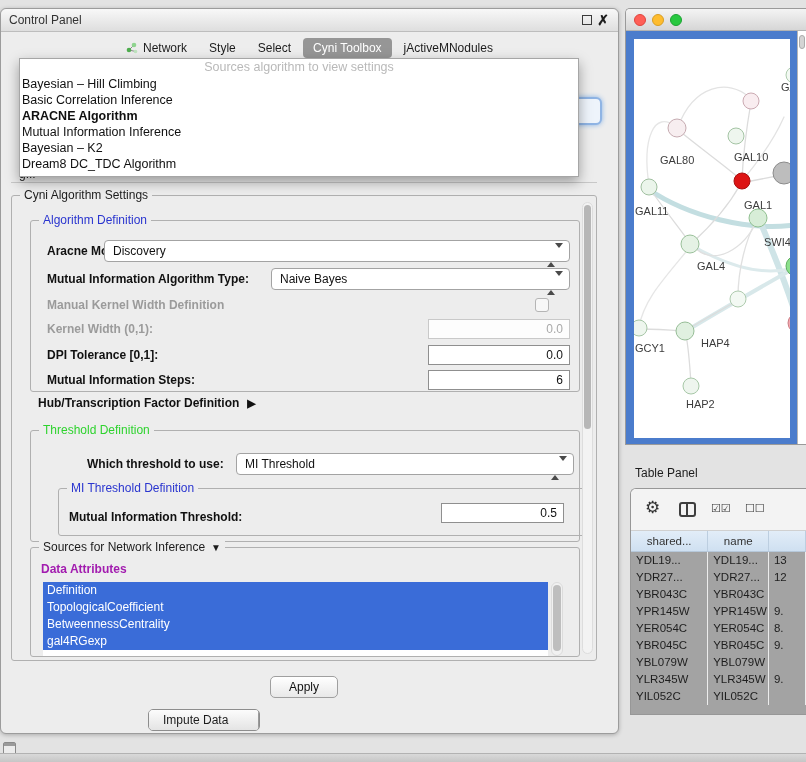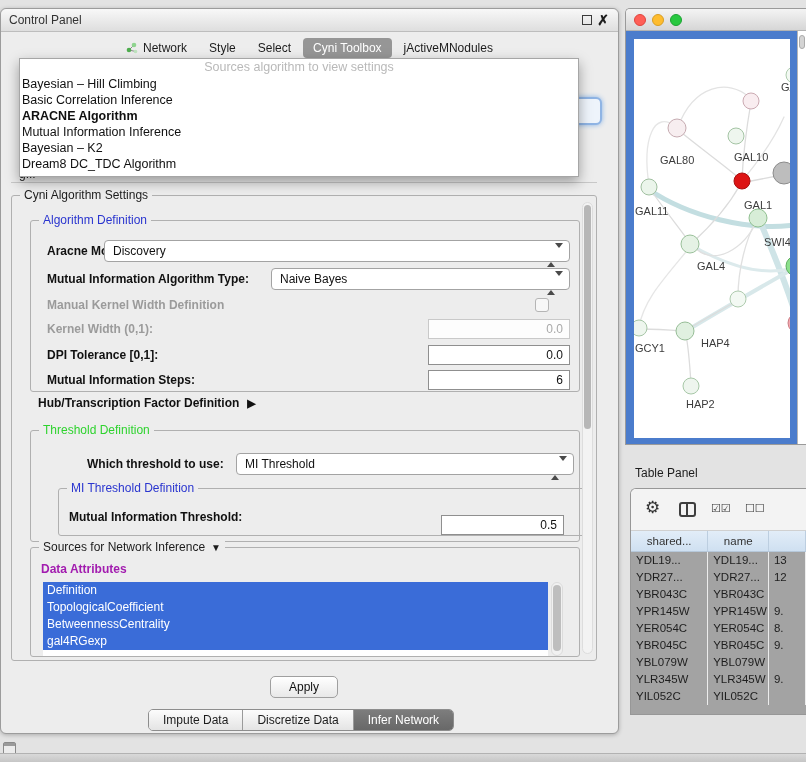--- a/index.html
+++ b/index.html
@@ -79,21 +79,21 @@
     white-space:nowrap; overflow:hidden; }
   .src-scroll { position:absolute; left:520px; top:34px; width:12px; height:74px;
     background:#f1f1f1; border:1px solid #dcdcdc; border-radius:6px; }
   .src-thumb { position:absolute; left:1px; top:2px; width:8px; height:66px; background:#bebebe; border-radius:4px; }
 
   .apply-btn { position:absolute; left:269px; top:667px; width:68px; height:22px;
     background:linear-gradient(#ffffff,#e8e8e8); border:1px solid #9f9f9f; border-radius:5px;
     text-align:center; line-height:20px; color:#111; }
 
   .bottom-tabs { position:absolute; left:147px; top:700px; height:22px; display:flex;
-    border:1px solid #8d8d8d; border-radius:5px; overflow:hidden; }
+    border:1px solid #8d8d8d; border-radius:5px; overflow:hidden;flex-direction:column; }
   .btab { padding:0 14px; line-height:20px; background:linear-gradient(#fcfcfc,#e4e4e4);
     border-right:1px solid #9a9a9a; color:#1c1c1c; white-space:nowrap; }
   .btab:last-child { border-right:none; }
   .btab.active { background:linear-gradient(#7d7d7d,#686868); color:#fff; }
 
   
   .net-window { position:absolute; left:625px; top:8px; width:181px; height:437px;
     border:1px solid #9a9a9a; border-right:none; border-radius:5px 0 0 0; overflow:hidden; background:#e8e8e8; }
   .net-titlebar { position:absolute; left:0; top:0; right:0; height:22px;
     background:linear-gradient(#f4f4f4,#d6d6d6); border-bottom:1px solid #b3b3b3; }
@@ -229,21 +229,21 @@
 
         <span class="row-label" style="left:56px; top:26px;">Which threshold to use:</span>
         <div class="dropdown" style="left:205px; top:22px; width:338px;">
           <span>MI Threshold</span>
           <span class="dd-arrows"><span class="tri-up"></span><span class="tri-down"></span></span>
         </div>
 
         <div class="group mi-group">
           <span class="group-label lbl-blue">MI Threshold Definition</span>
           <span class="row-label" style="left:10px; top:21px;">Mutual Information Threshold:</span>
-          <div class="field" style="left:382px; top:26px; width:123px;">0.5</div>
+          <div class="field" style="left:382px; top:14px; width:123px;">0.5</div>
         </div>
       </div>
 
       <div class="group sources-group">
         <span class="group-label"><span>Sources for Network Inference</span><span class="src-arrow">▼</span></span>
         <span class="data-attr-label">Data Attributes</span>
         <div class="src-list">
             <div class="src-item" style="background: rgb(58, 108, 216);">Definition</div>
             <div class="src-item" style="background: rgb(58, 108, 216);">TopologicalCoefficient</div>
             <div class="src-item" style="background: rgb(58, 108, 216);">BetweennessCentrality</div>

